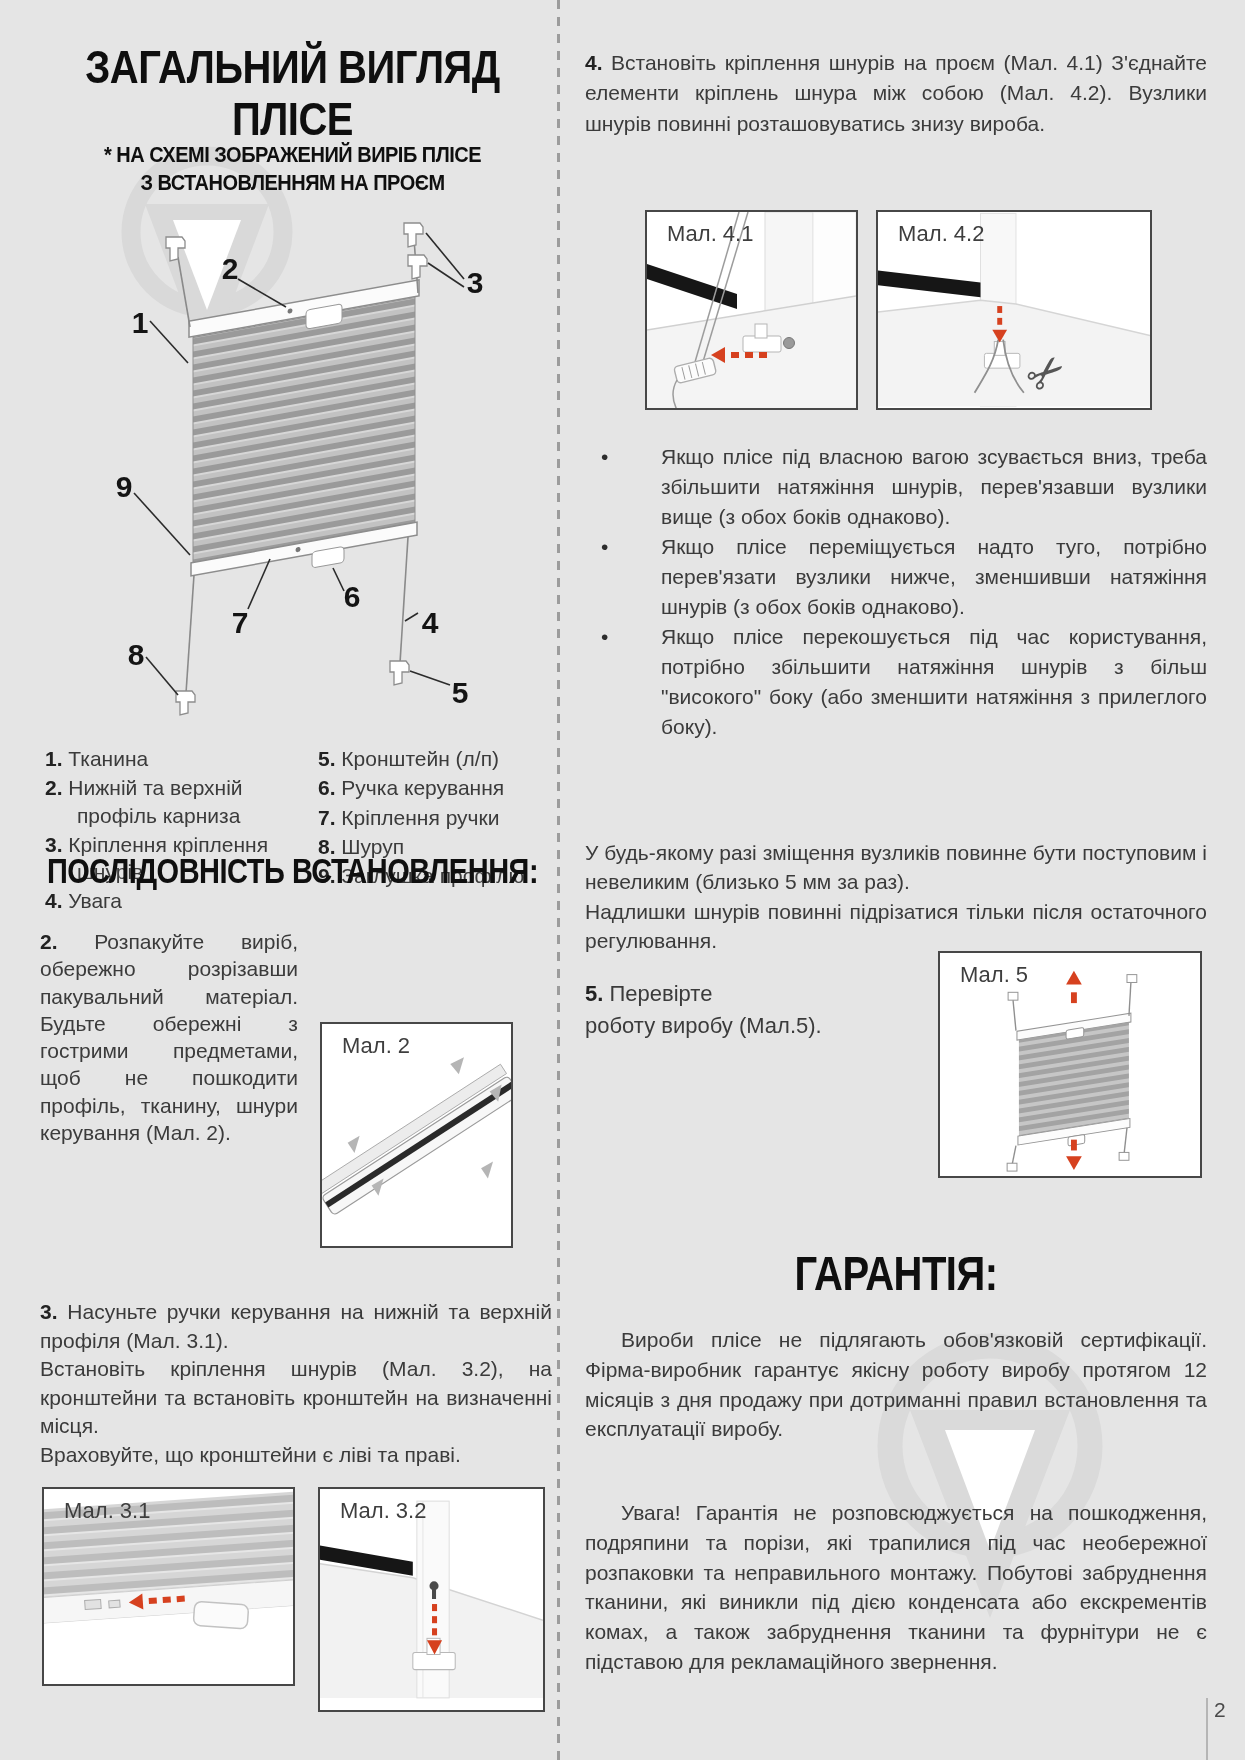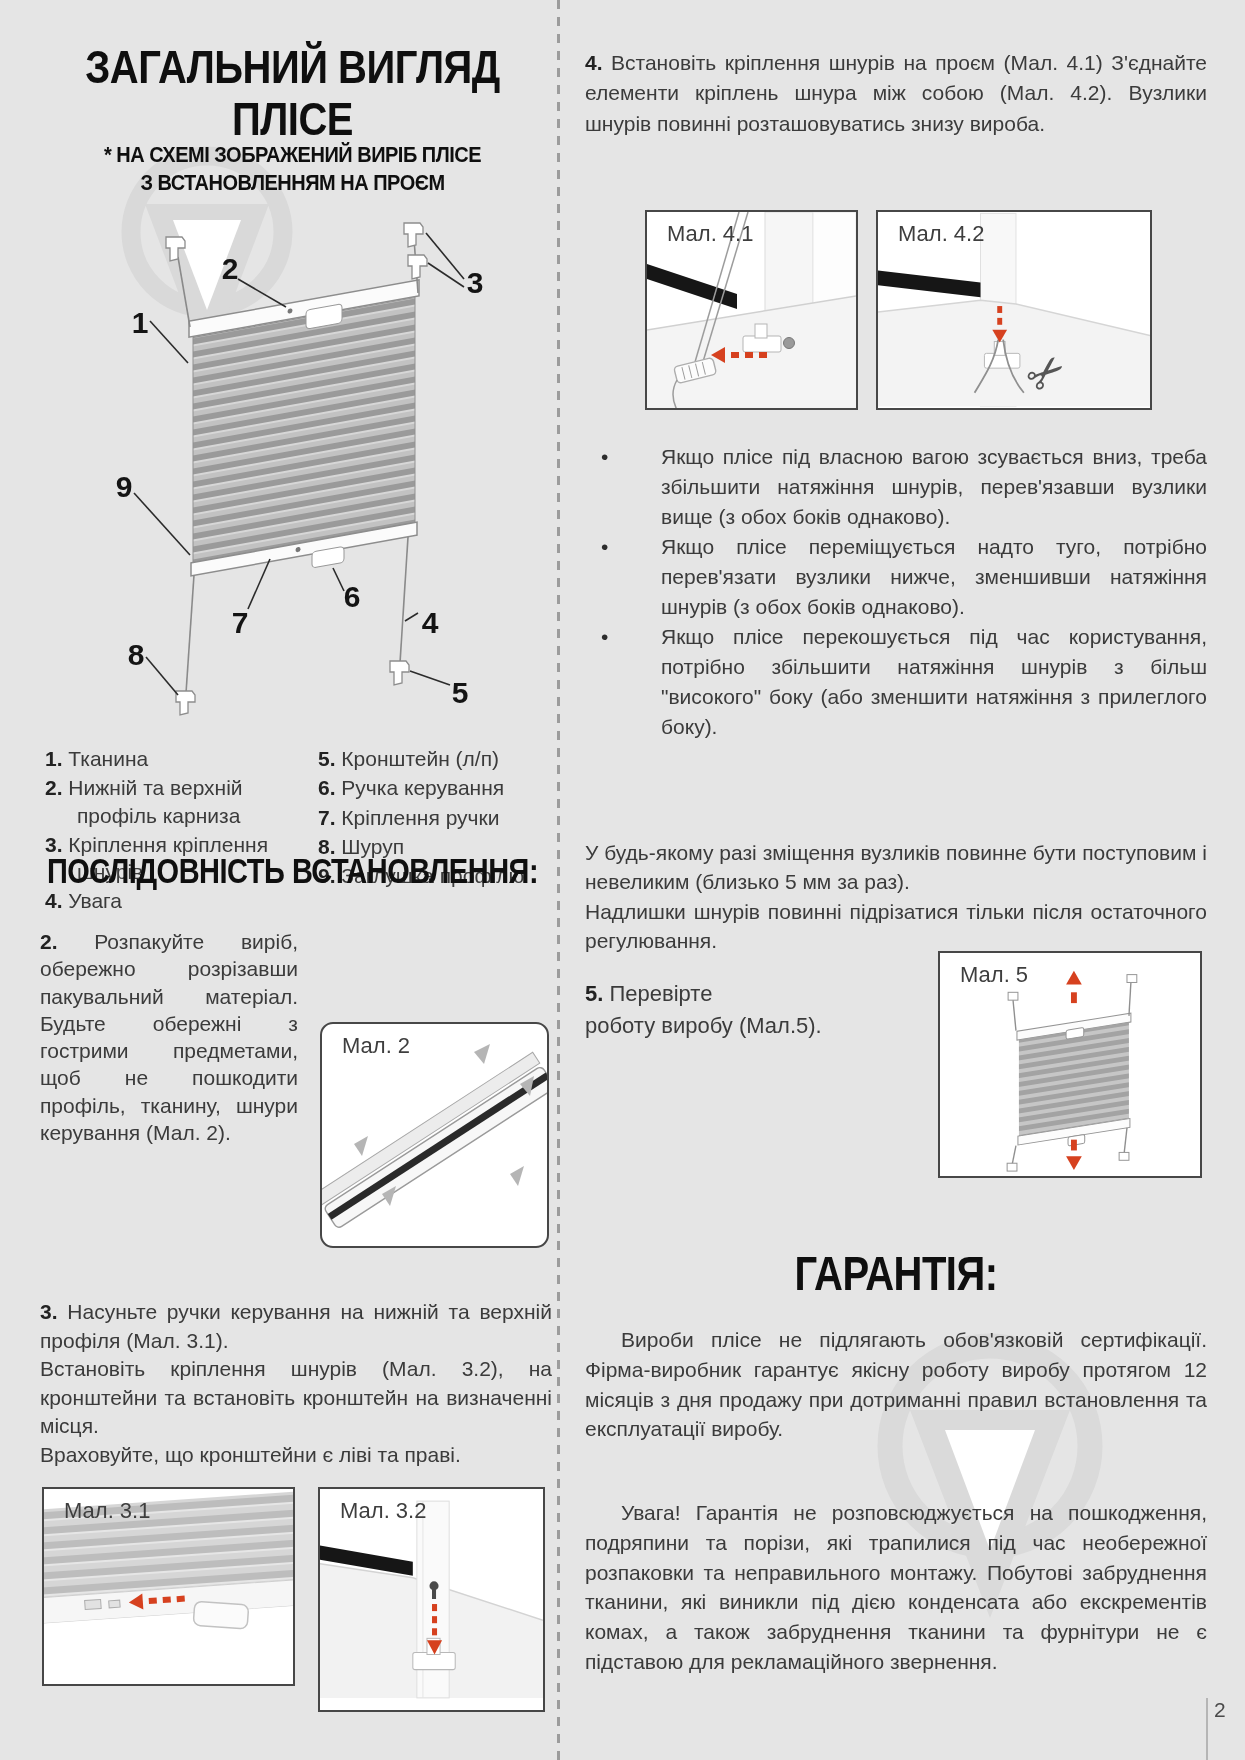--- a/index.html
+++ b/index.html
@@ -124,21 +124,21 @@
     <div class="part"><span class="pn">8.</span> <span>Шуруп</span></div>
     <div class="part"><span class="pn">9.</span> <span>Заглушка профілю</span></div>
   </div>
 
   <div class="hd z1" style="left:40px;top:852px;width:505px;font-size:29px;transform:scaleY(1.2);">ПОСЛІДОВНІСТЬ ВСТАНОВЛЕННЯ:</div>
 
   <div class="abs z1 body-txt" style="left:40px;top:928px;width:258px;line-height:1.3;">
     <span class="stepnum">2.</span>
     <span>Розпакуйте виріб, обережно розрізавши пакувальний матеріал. Будьте обережні з гострими предметами, щоб не пошкодити профіль, тканину, шнури керування (Мал. 2).</span>
   </div>
-  <div class="fig z1" style="left:320px;top:1022px;width:229px;height:226px;border-radius:13px;">
+  <div class="fig z1" style="left:320px;top:1022px;width:193px;height:226px;">
     <div class="flabel">Мал. 2</div>
     <svg viewBox="0 0 221 222">
       <g transform="rotate(-33 110 115)">
         <rect x="-20" y="96" width="260" height="13" fill="#ececec" stroke="#a8a8a8" stroke-width="1"></rect>
         <rect x="-20" y="112" width="260" height="26" rx="5" fill="#f7f7f7" stroke="#9a9a9a" stroke-width="1.4"></rect>
         <rect x="-20" y="120" width="260" height="7" fill="#2a2a2a"></rect>
       </g>
       <g fill="#b5b5b5">
         <polygon points="150,28 166,20 160,40"></polygon>
         <polygon points="196,60 210,52 206,72"></polygon>

